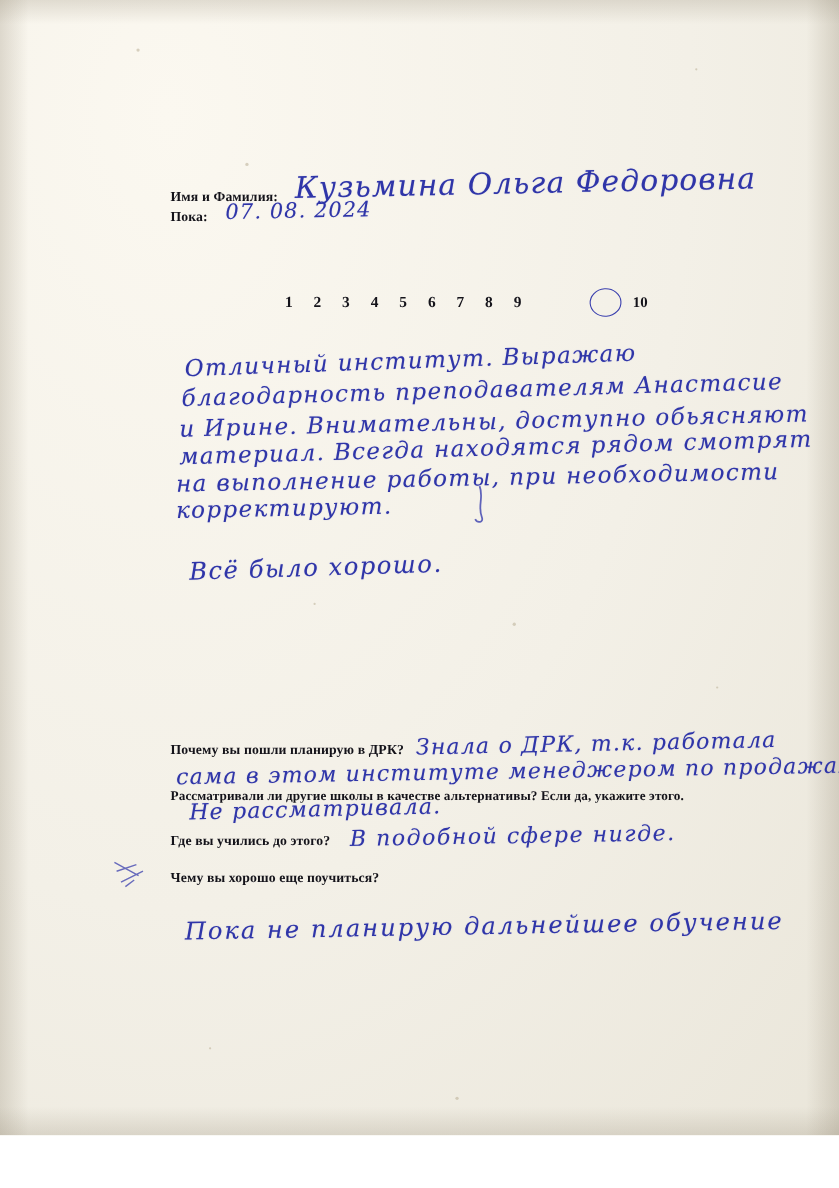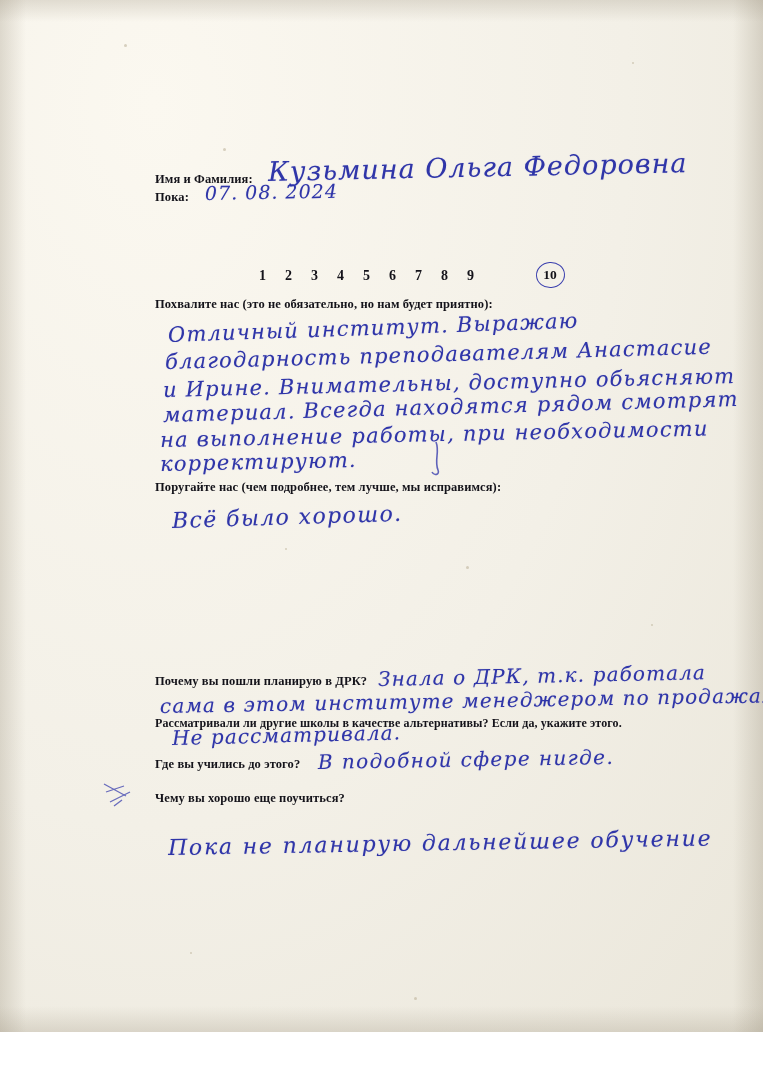--- a/index.html
+++ b/index.html
@@ -108,20 +108,21 @@
   .circled-num {
     position: absolute;
     left: 538px;
     top: 267px;
     font-family: "Liberation Serif", serif;
     font-size: 13.5px;
     font-weight: bold;
     color: #14131a;
     width: 24px;
     text-align: center;
+    padding-left: 32px;
   }
 
   
   .stray {
     position: absolute;
     pointer-events: none;
   }
 </style>
 </head>
 <body>
@@ -156,29 +157,27 @@
     <span>4</span>
     <span>5</span>
     <span>6</span>
     <span>7</span>
     <span>8</span>
     <span>9</span>
   </div>
   <div class="circled-num">10</div>
   <div class="circled"></div>
 
-  <div class="printed" style="left:155px; top:297px;">Похвалите нас (это не обязательно, но нам будет приятно):</div>
   <div class="hand" style="left:168px; top:323px; font-size:21px; letter-spacing:1.2px; transform: rotate(-2deg);">Отличный институт. Выражаю</div>
   <div class="hand" style="left:165px; top:350px; font-size:21px; letter-spacing:1.2px; transform: rotate(-1.6deg);">благодарность преподавателям Анастасие</div>
   <div class="hand" style="left:163px; top:378px; font-size:21px; letter-spacing:1.2px; transform: rotate(-1.4deg);">и Ирине. Внимательны, доступно обьясняют</div>
   <div class="hand" style="left:163px; top:403px; font-size:21px; letter-spacing:1.2px; transform: rotate(-1.6deg);">материал. Всегда находятся рядом смотрят</div>
   <div class="hand" style="left:160px; top:428px; font-size:21px; letter-spacing:1.2px; transform: rotate(-1.2deg);">на выполнение работы, при необходимости</div>
   <div class="hand" style="left:160px; top:452px; font-size:21px; letter-spacing:1.2px; transform: rotate(-1.2deg);">корректируют.</div>
 
-  <div class="printed" style="left:155px; top:480px;">Поругайте нас (чем подробнее, тем лучше, мы исправимся):</div>
   <div class="hand" style="left:172px; top:508px; font-size:22px; letter-spacing:1.4px; transform: rotate(-1.8deg);">Всё было хорошо.</div>
 
   <div class="printed" style="left:155px; top:674px;">Почему вы пошли планирую в ДРК?</div>
   <div class="hand" style="left:378px; top:667px; font-size:20px; letter-spacing:1.1px; transform: rotate(-1.2deg);">Знала о ДРК, т.к. работала</div>
   <div class="hand" style="left:160px; top:694px; font-size:20px; letter-spacing:1.1px; transform: rotate(-1deg);">сама в этом институте менеджером по продажам</div>
 
   <div class="printed small" style="left:155px; top:716px;">Рассматривали ли другие школы в качестве альтернативы? Если да, укажите этого.</div>
   <div class="hand" style="left:172px; top:726px; font-size:20px; letter-spacing:1.1px; transform: rotate(-1.4deg);">Не рассматривала.</div>
 
   <div class="printed" style="left:155px; top:757px;">Где вы учились до этого?</div>

